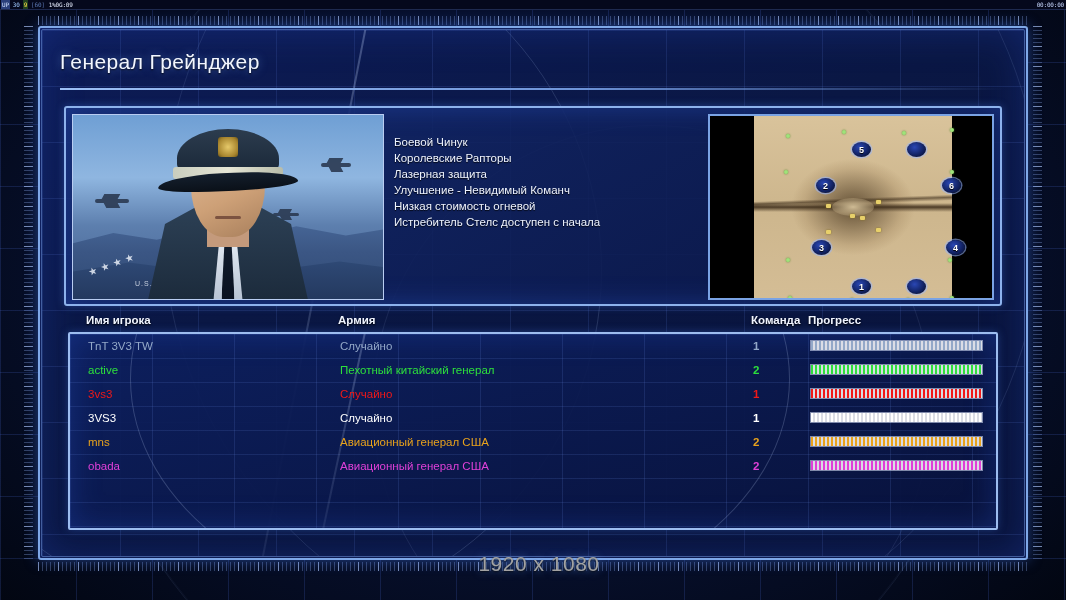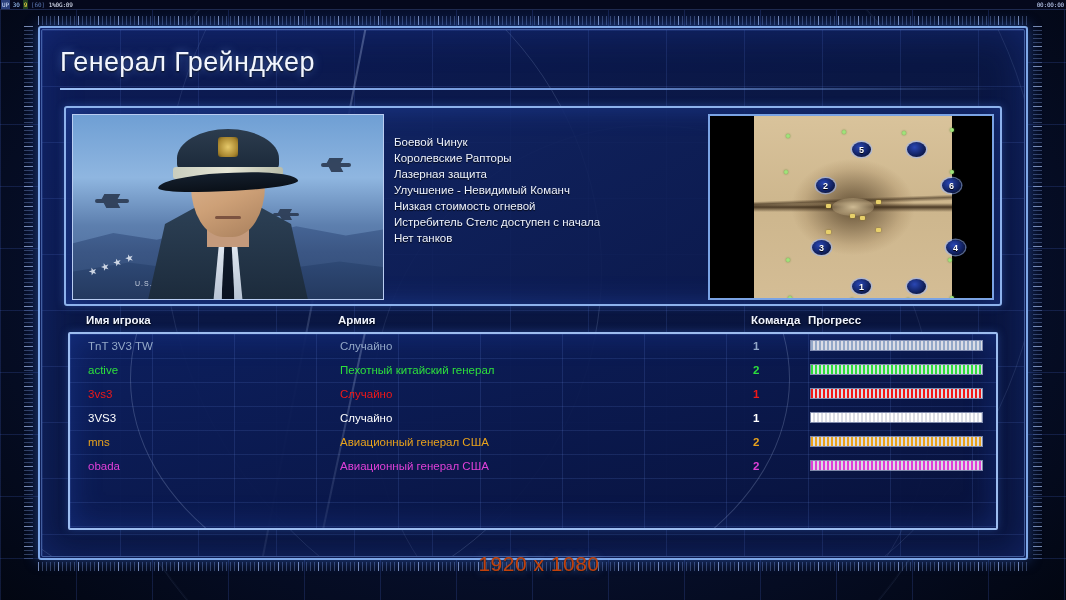--- a/index.html
+++ b/index.html
@@ -118,21 +118,21 @@
     background:linear-gradient(to bottom, rgba(200,218,255,.30), rgba(200,218,255,.06));
     transform:rotate(11deg); transform-origin:top left;
   }
 
   
   #title-bar {
     position:absolute; left:22px; top:16px; right:22px; height:46px;
     z-index:12;
   }
   #title-text {
-    font-size:27px; font-weight:400; color:#f2f6ff;
+    font-size:21px; font-weight:400; color:#f2f6ff;
     letter-spacing:.4px;
     text-shadow:0 0 8px rgba(120,170,255,.55), 0 1px 2px #000;
     line-height:40px;
   }
   #title-rule {
     position:absolute; left:0; right:0; bottom:-2px; height:2px;
     background:linear-gradient(to right,#9dc0f5 0%, #6e94d8 55%, rgba(110,148,216,0) 100%);
   }
 
   
@@ -346,21 +346,21 @@
   .c-prog  { position:absolute; left:740px; width:173px; height:11px; top:6px;
              border:1px solid rgba(225,235,255,.55); }
   .bar-fill {
     position:absolute; inset:0;
     background-size:4px 100%;
   }
 
   
   #res-text {
     position:absolute; left:0; right:0; top:552px;
-    text-align:center; font-size:21px; color:#c2410c;
+    text-align:center; font-size:21px; color:#a3a3a3;
     text-shadow:0 0 8px rgba(120,170,255,.6), 0 1px 2px #000;
     z-index:35; letter-spacing:.5px;padding-left:12px;
   }
 </style>
 </head>
 <body>
 
 <div id="desktop"></div>
 
 <div id="topbar">
@@ -419,21 +419,20 @@
       <div class="fig-us">U.S.</div>
     </div>
 
     <div id="desc">
       <div class="line">Боевой Чинук</div>
       <div class="line">Королевские Рапторы</div>
       <div class="line">Лазерная защита</div>
       <div class="line">Улучшение - Невидимый Команч</div>
       <div class="line">Низкая стоимость огневой</div>
       <div class="line">Истребитель Стелс доступен с начала</div>
-      <div class="line">Нет танков</div>
     </div>
 
     <div id="minimap">
       <div id="mm-terrain">
         <div class="mm-river"></div>
         <div class="mm-river r2"></div>
         <div class="mm-center"></div>
         <div id="mm-markers">
             <div class="mm-pos" style="left: 98px; top: 26px;">5</div>
             <div class="mm-pos" style="left: 153px; top: 26px;"></div>

